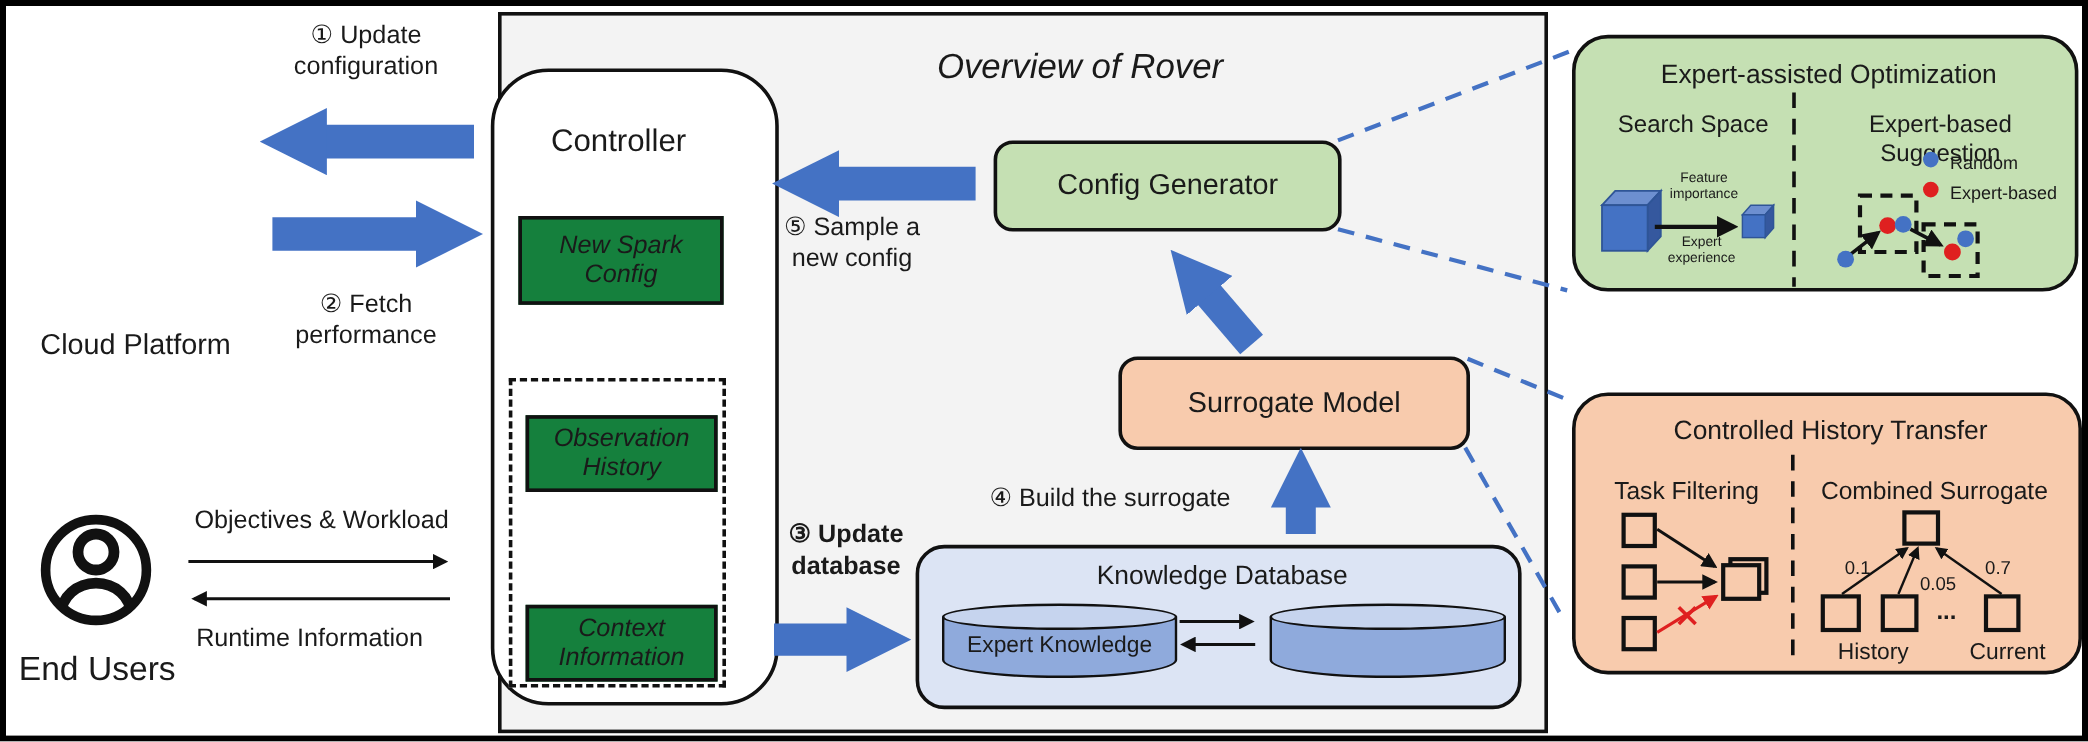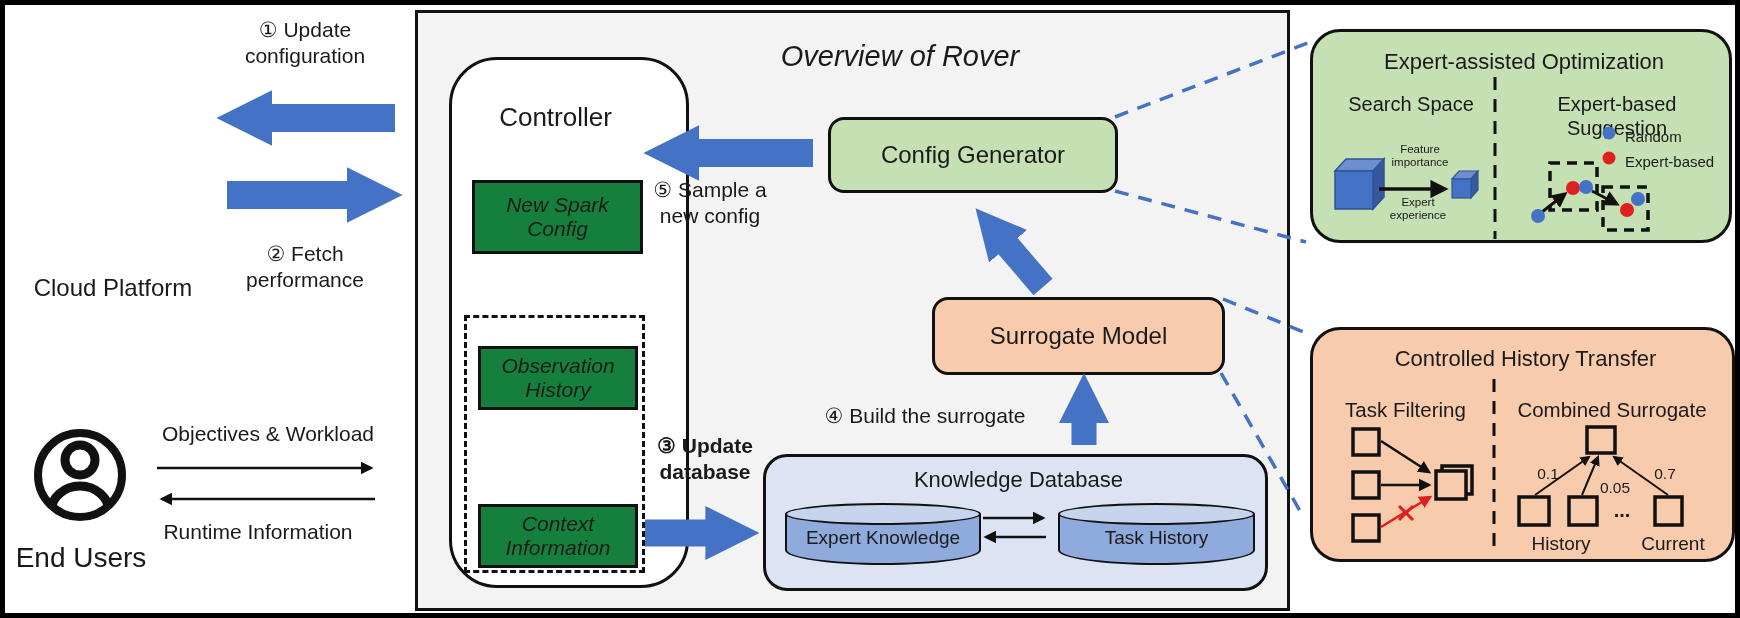--- a/index.html
+++ b/index.html
@@ -37,21 +37,21 @@
   <div class="lbl" style="left:128px;top:416px;width:270px;font-size:21px;">Objectives &amp; Workload</div>
 
   <div class="lbl ml" style="left:200px;top:236px;width:200px;font-size:21px;">② Fetch
 performance</div>
   <div class="lbl" style="left:128px;top:514px;width:250px;font-size:21px;">Runtime Information</div>
   <div class="lbl" style="left:0px;top:536px;width:152px;font-size:28px;">End Users</div>
 
   <div class="abs mainbox" style="left:410px;top:5px;width:875px;height:601px;box-sizing:border-box;"></div>
   <div class="lbl" style="left:650px;top:34px;width:490px;font-size:29px;font-style:italic;">Overview of Rover</div>
 
-  <div class="box ctrl" style="left:444px;top:52px;width:240px;height:531px;">
+  <div class="box ctrl" style="left:404px;top:52px;width:240px;height:531px;">
     <div class="lbl" style="left:0;top:42px;width:207px;font-size:26px;">Controller</div>
     <div class="innerbox abs ml" style="left:20px;top:120px;width:165px;height:68px;font-size:21px;">New Spark
 Config</div>
     <div class="dashedbox" style="left:12px;top:255px;width:181px;height:258px;">
       <div class="innerbox abs ml" style="left:11px;top:28px;width:154px;height:58px;font-size:21px;">Observation
 History</div>
       <div class="innerbox abs ml" style="left:11px;top:186px;width:154px;height:58px;font-size:21px;">Context
 Information</div>
     </div>
   </div>
@@ -68,21 +68,20 @@
   <div class="abs kdb" style="left:758px;top:449px;width:505px;height:137px;box-sizing:border-box;">
     <div class="lbl" style="left:0;top:10px;width:505px;font-size:22px;">Knowledge Database</div>
     <div class="abs" style="left:19px;top:46px;width:196px;height:62px;">
       <div class="cyl-body"></div>
       <div class="cyl-top"></div>
       <div class="cyl-lbl" style="top:24px;">Expert Knowledge</div>
     </div>
     <div class="abs" style="left:292px;top:46px;width:197px;height:62px;">
       <div class="cyl-body"></div>
       <div class="cyl-top"></div>
-      <div class="cyl-lbl" style="top:24px;">Task History</div>
     </div>
   </div>
 
   <div class="panel" style="left:1305px;top:24px;width:422px;height:214px;background:#c5e0b3;">
     <div class="lbl" style="left:0;top:17px;width:422px;font-size:22px;">Expert-assisted Optimization</div>
     <div class="lbl" style="left:8px;top:60px;width:180px;font-size:20px;">Search Space</div>
     <div class="lbl" style="left:194px;top:60px;width:220px;font-size:20px;">Expert-based Suggestion</div>
     <div class="lbl ml" style="left:57px;top:111px;width:100px;font-size:11.5px;line-height:1.15;">Feature
 importance</div>
     <div class="lbl ml" style="left:55px;top:164px;width:100px;font-size:11.5px;line-height:1.15;">Expert

